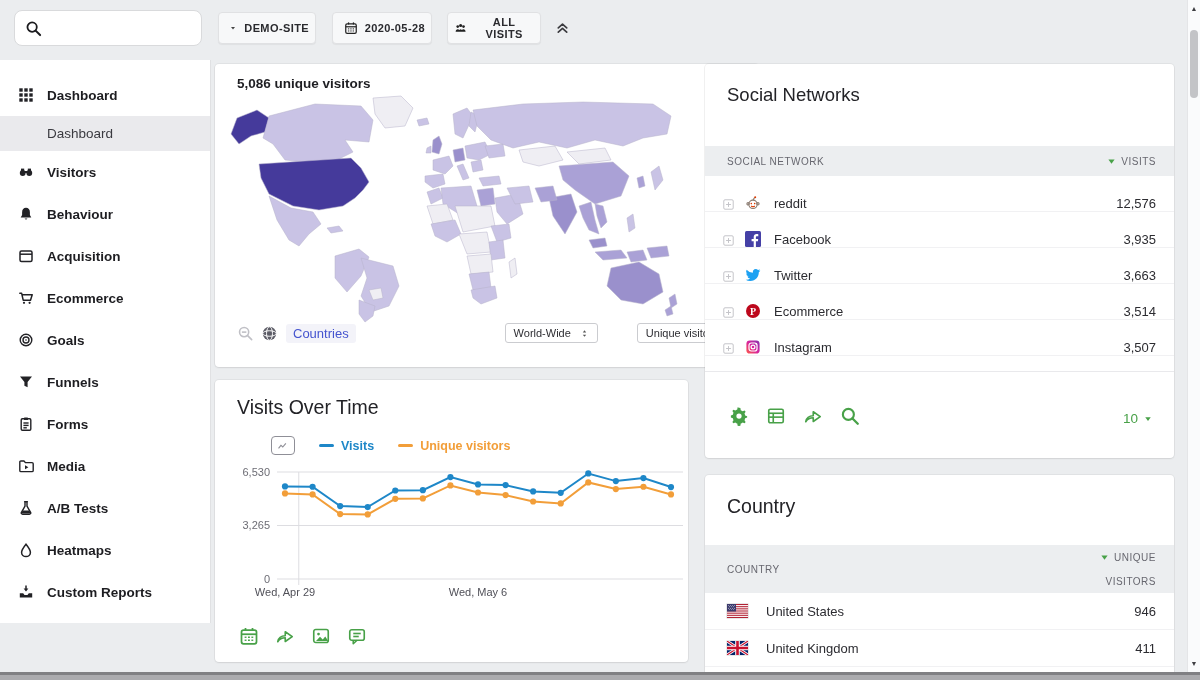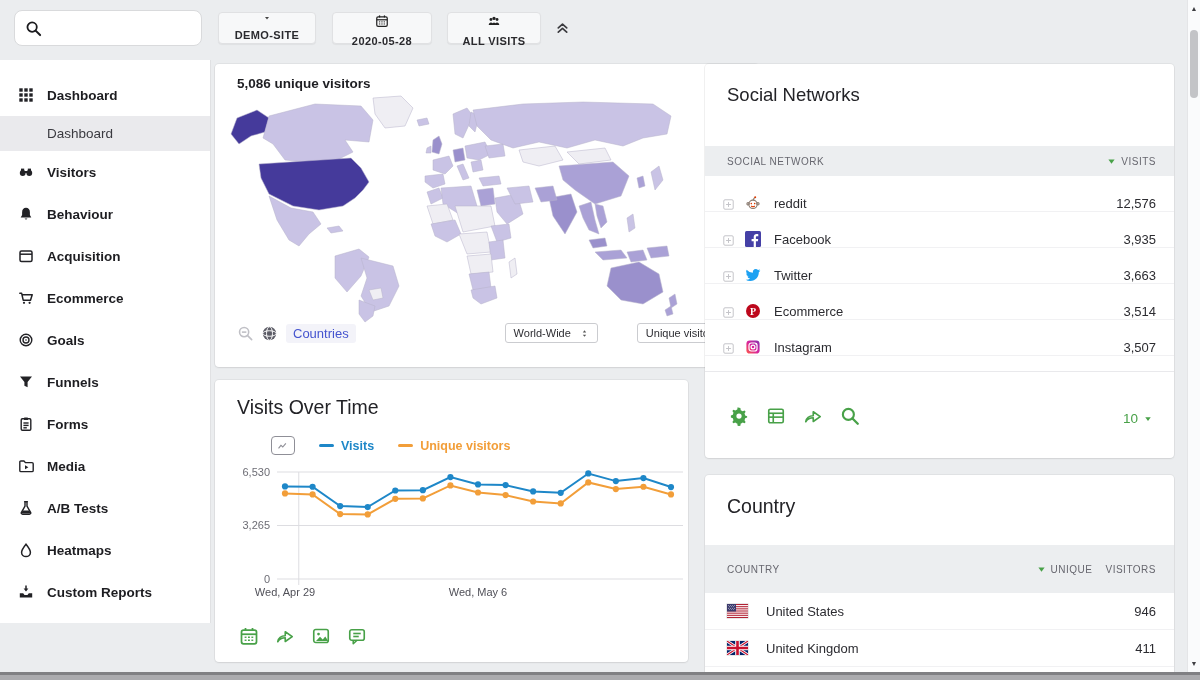--- a/index.html
+++ b/index.html
@@ -9,24 +9,24 @@
   span[data-icon] svg{width:100%;height:100%;display:block;}
 
   
   .topbar{position:absolute;top:0;left:0;width:100%;height:56px;}
   .searchbox{position:absolute;left:14px;top:10px;width:188px;height:36px;background:#fff;
              border:1px solid #d9dadc;border-radius:8px;display:flex;align-items:center;
              padding:0 10px;box-sizing:border-box;}
   .searchbox .sicon{width:17px;height:17px;color:#1b1b1e;flex:none;}
   .searchbox input{border:none;outline:none;flex:1;min-width:0;margin-left:8px;background:transparent;
                    font:13px "Liberation Sans",sans-serif;color:#333;}
-  .tb-btn{position:absolute;top:12px;height:32px;display:flex;align-items:center;justify-content:flex-start;
+  .tb-btn{position:absolute;top:12px;height:32px;display:flex;align-items:center;justify-content:flex-end;
           gap:7px;background:#f7f8f9;border:1px solid #e0e1e3;border-radius:4px;
           box-shadow:0 1px 1px rgba(0,0,0,.05);font:600 11px "Liberation Sans",sans-serif;
-          letter-spacing:.4px;color:#2a2a2e;cursor:pointer;flex-direction:column;}
+          letter-spacing:.4px;color:#2a2a2e;cursor:pointer;}
   .btn-site{left:218px;width:98px;}
   .btn-date{left:332px;width:100px;}
   .btn-seg{left:447px;width:94px;}
   .caret{width:8px;height:8px;color:#444;}
   .tb-ic{width:14px;height:14px;color:#222;}
   .collapse{position:absolute;left:555px;top:20px;width:15px;height:15px;color:#3a3a3e;cursor:pointer;}
 
   
   .sidebar{position:absolute;left:0;top:60px;width:211px;height:563px;background:#fff;
            border-right:1px solid #e0e1e3;padding-top:14px;box-sizing:border-box;}
@@ -79,21 +79,21 @@
   .wi{width:20px;height:20px;color:var(--accent-green);cursor:pointer;}
 
   
   .w-title{position:absolute;left:22px;top:20px;font-size:18.5px;color:#232327;}
   .card-country .w-title{font-size:19.5px;}
   .thead{position:absolute;left:0;top:82px;width:100%;height:30px;background:#eceef0;display:flex;
          align-items:center;padding:0 18px 0 22px;box-sizing:border-box;}
   .card-country .thead{top:70px;height:48px;}
   .th{font-size:10px;color:#67676f;letter-spacing:.5px;}
   .th.right{margin-left:auto;display:flex;align-items:center;gap:5px;}
-  .th.two-line{align-items:flex-end;gap:13px;}
+  .th.two-line{flex-direction:column;align-items:flex-end;gap:13px;}
   .th.two-line .l1{display:flex;align-items:center;gap:5px;}
   .sort{width:9px;height:9px;color:var(--accent-green);}
   #social-rows{position:absolute;left:0;top:112px;width:100%;}
   #country-rows{position:absolute;left:0;top:118px;width:100%;}
   .trow{height:36px;display:flex;align-items:flex-end;padding:0 18px 0 17px;
         border-bottom:1px solid #f1f1f3;box-sizing:border-box;cursor:pointer;}
   .crow{height:37px;display:flex;align-items:center;padding:0 18px 0 22px;
         border-bottom:1px solid #f1f1f3;box-sizing:border-box;cursor:pointer;}
   .expander{width:13px;height:13px;color:#c3c3c8;flex:none;cursor:pointer;}
   .favicon{width:16px;height:16px;margin-left:10px;flex:none;}

